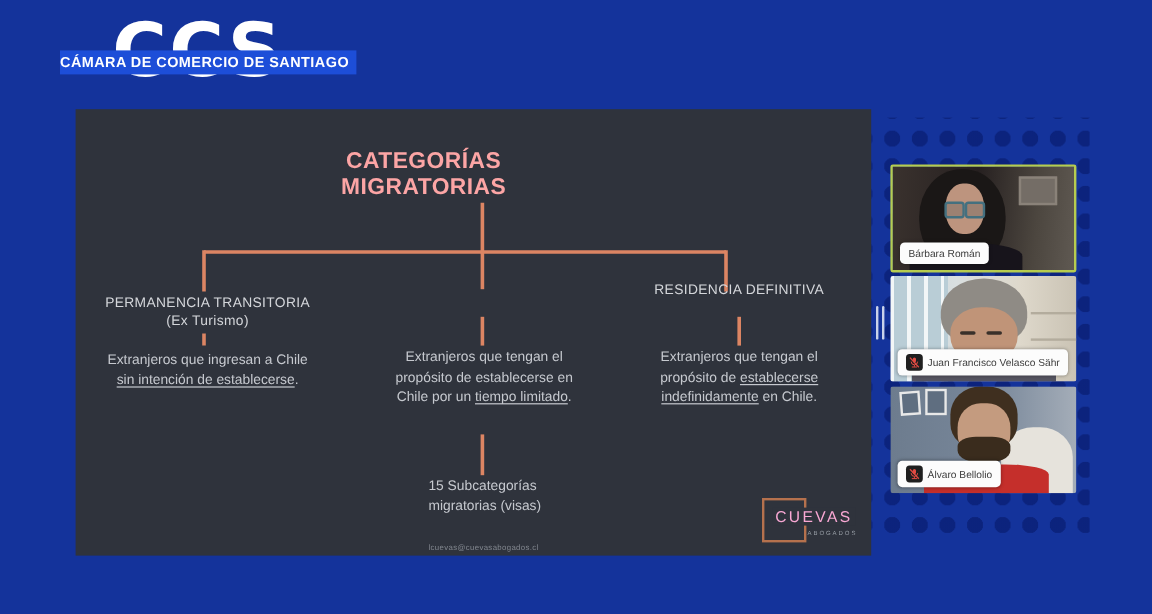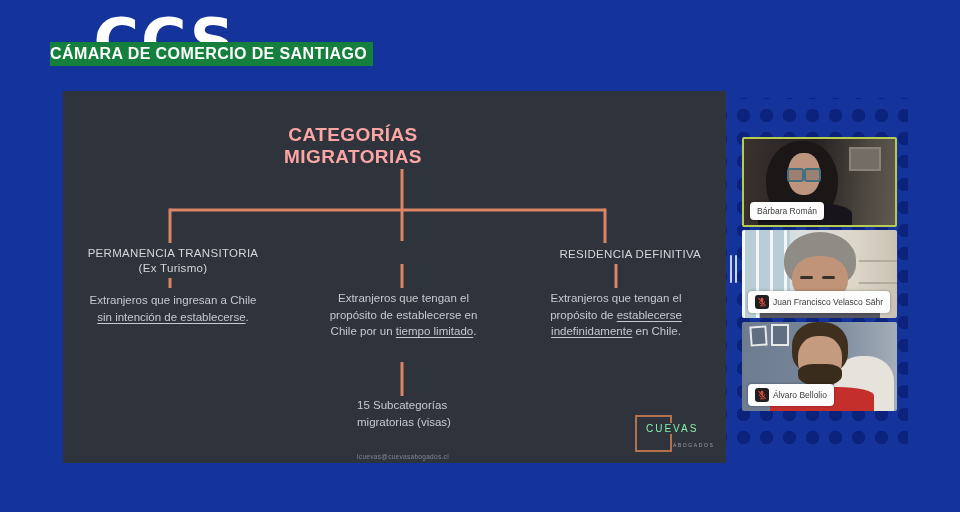--- a/index.html
+++ b/index.html
@@ -9,46 +9,46 @@
   
   .dots{position:absolute;left:726px;top:98px;width:182px;height:354px;
         background-image:radial-gradient(circle,rgba(5,22,100,0.55) 6.5px,rgba(5,22,100,0) 7px);
         background-size:23px 23px;background-position:6px 6px;}
 
   
   .brand{position:absolute;left:50px;top:4px;width:210px;height:86px;}
   .brand-acronym{position:absolute;left:42px;top:-6px;width:146px;text-align:center;
         font-family:"DejaVu Sans",sans-serif;font-weight:bold;font-size:62px;line-height:88px;
         color:#ffffff;letter-spacing:2px;}
-  .brand-band{position:absolute;left:0px;top:38px;background:#15803d;color:#ffffff;
-        font-size:16px;font-weight:bold;letter-spacing:0.4px;padding:3px 6px 3px 0;white-space:nowrap;}
+  .brand-band{position:absolute;left:0px;top:38px;background:#1d4ed8;color:#ffffff;
+        font-size:12px;font-weight:bold;letter-spacing:0.4px;padding:3px 6px 3px 0;white-space:nowrap;}
 
   
   .slide{position:absolute;left:63px;top:91px;width:663px;height:372px;background:#2F333C;}
   .slide-title{position:absolute;left:0;top:33px;width:580px;text-align:center;
         font-size:19px;font-weight:bold;color:#fca5a5;letter-spacing:0.4px;line-height:1.15;}
   .connector{position:absolute;left:0;top:0;}
   .col-title{position:absolute;text-align:center;font-size:11.5px;color:#d4d6da;
         letter-spacing:0.3px;line-height:1.3;}
   .col-title.c1{left:15px;top:155px;width:190px;}
   .col-title.c2{left:255px;top:156px;width:170px;}
-  .col-title.c3{left:468px;top:156px;width:170px;text-align:right;}
+  .col-title.c3{left:468px;top:144px;width:170px;}
   .col-body{position:absolute;text-align:center;font-size:11.5px;color:#c6c9cf;line-height:1.45;}
   .col-body.c1{left:25px;top:201px;width:170px;}
   .col-body.c2{left:263px;top:199px;width:155px;}
   .col-body.c3{left:470px;top:199px;width:166px;}
   .ul{text-decoration:underline;text-underline-offset:2px;text-decoration-thickness:1px;}
   .subnote{position:absolute;left:294px;top:306px;width:122px;font-size:11.5px;
         color:#c6c9cf;line-height:1.45;text-align:left;}
   .email{position:absolute;left:280px;top:362px;width:120px;text-align:center;font-size:6.5px;
         color:#82878f;letter-spacing:0.3px;filter:blur(0.35px);}
   .firm{position:absolute;left:572px;top:324px;width:80px;height:42px;}
   .firm-box{position:absolute;left:0;top:0;width:33px;height:33px;border:2px solid #B5714D;}
-  .firm-name{position:absolute;left:9px;top:8px;font-size:10px;letter-spacing:2px;
-        color:#86efac;background:#2F333C;padding:0 2px;}
+  .firm-name{position:absolute;left:9px;top:8px;font-size:13px;letter-spacing:2px;
+        color:#f9a8d4;background:#2F333C;padding:0 2px;}
   .firm-sub{position:absolute;left:38px;top:27px;font-size:5px;letter-spacing:1.6px;color:#9aa0a8;}
 
   
   .tile{position:absolute;left:742px;width:155px;box-sizing:border-box;overflow:hidden;border-radius:2px;}
   .tile.t1{top:137px;height:90px;border:2px solid #B6CC4F;}
   .tile.t2{top:230px;height:88px;}
   .tile.t3{top:322px;height:89px;}
   .scene{position:absolute;left:0;top:0;right:0;bottom:0;filter:blur(0.4px);}
   .scene div{position:absolute;}
 

